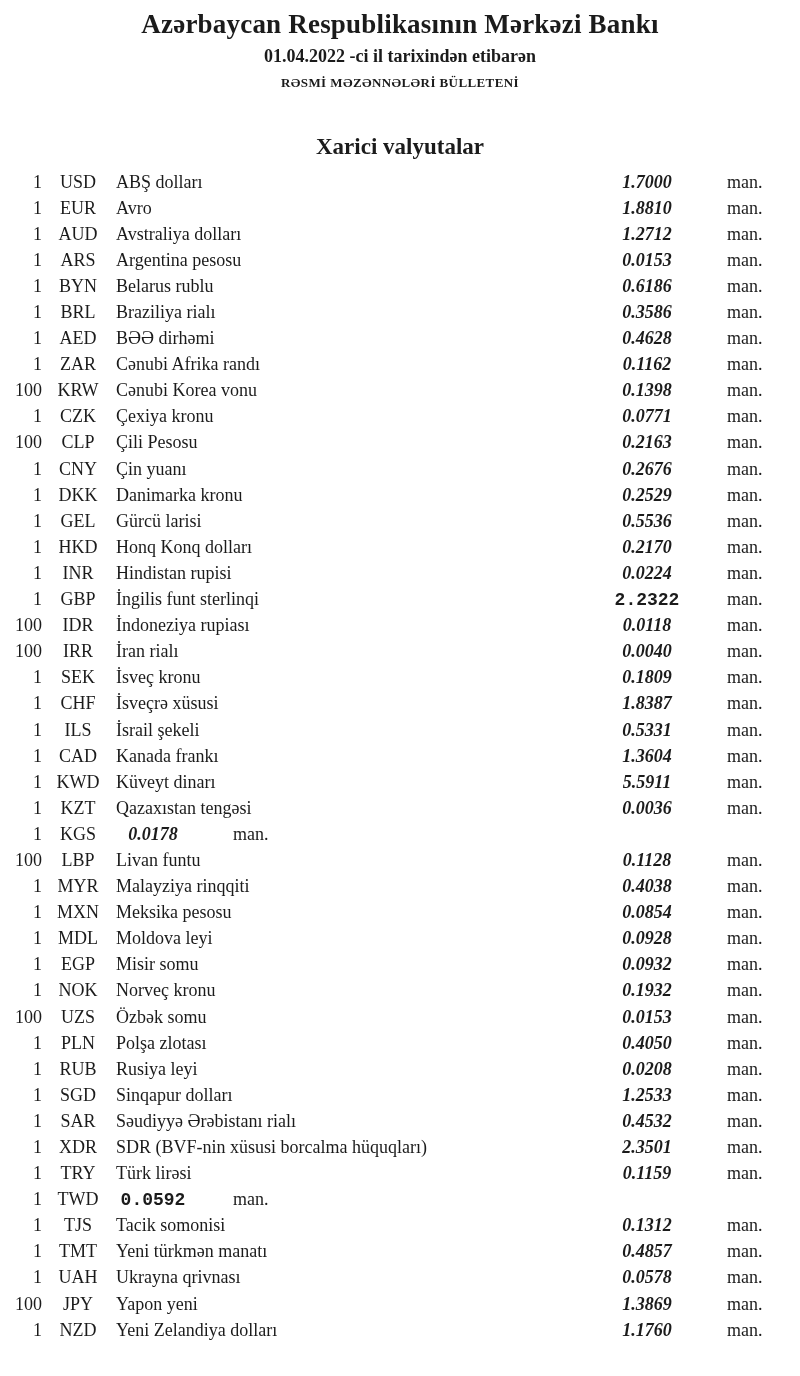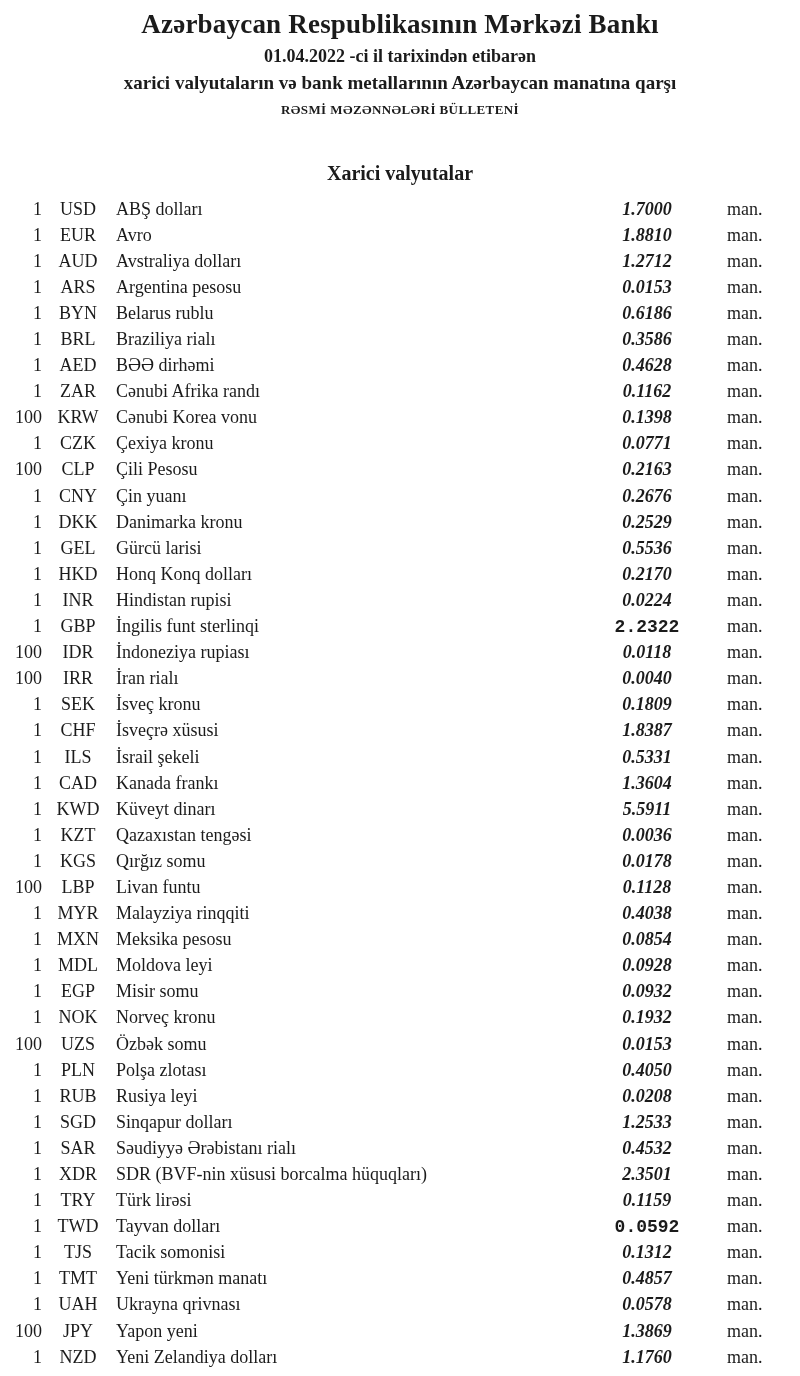--- a/index.html
+++ b/index.html
@@ -18,21 +18,21 @@
     line-height: 37px;
     letter-spacing: 0.2px;
   }
   .sub { font-weight: bold; }
   .sub1 { font-size: 18px; line-height: 26px; }
   .sub2 { font-size: 19px; line-height: 27px; }
   .sub3 { font-size: 13px; line-height: 27px; letter-spacing: 0.4px; }
   .section-title {
     text-align: center;
     font-weight: bold;
-    font-size: 20px;
+    font-size: 23px;
     line-height: 27px;
     margin-top: 37px;
   }
   .rates-table { margin-top: 9px; }
   .row {
     display: flex;
     align-items: center;
     height: 26.1px;
     font-size: 18px;
     padding-right: 30px;
@@ -49,21 +49,20 @@
   }
   .rate.upright { font-style: normal; font-family: Liberation Mono, monospace; }
   .man   { width: 43px; margin-left: 35px; }
 </style>
 </head>
 <body>
 
 <div class="header">
   <div class="title">Azərbaycan Respublikasının Mərkəzi Bankı</div>
   <div class="sub sub1">01.04.2022 -ci il tarixindən etibarən</div>
-  <div class="sub sub2">xarici valyutaların və bank metallarının Azərbaycan manatına qarşı</div>
   <div class="sub sub3">RƏSMİ MƏZƏNNƏLƏRİ BÜLLETENİ</div>
 </div>
 
 <div class="section-title">Xarici valyutalar</div>
 
 <div class="rates-table">
   <div class="row">
     <span class="qty">1</span>
     <span class="code">USD</span>
     <span class="name">ABŞ dolları</span>
@@ -259,21 +258,20 @@
     <span class="qty">1</span>
     <span class="code">KZT</span>
     <span class="name">Qazaxıstan tengəsi</span>
     <span class="rate">0.0036</span>
     <span class="man">man.</span>
   </div>
 
   <div class="row">
     <span class="qty">1</span>
     <span class="code">KGS</span>
-    <span class="name">Qırğız somu</span>
     <span class="rate">0.0178</span>
     <span class="man">man.</span>
   </div>
 
   <div class="row">
     <span class="qty">100</span>
     <span class="code">LBP</span>
     <span class="name">Livan funtu</span>
     <span class="rate">0.1128</span>
     <span class="man">man.</span>
@@ -371,21 +369,20 @@
     <span class="qty">1</span>
     <span class="code">TRY</span>
     <span class="name">Türk lirəsi</span>
     <span class="rate">0.1159</span>
     <span class="man">man.</span>
   </div>
 
   <div class="row">
     <span class="qty">1</span>
     <span class="code">TWD</span>
-    <span class="name">Tayvan dolları</span>
     <span class="rate upright">0.0592</span>
     <span class="man">man.</span>
   </div>
 
   <div class="row">
     <span class="qty">1</span>
     <span class="code">TJS</span>
     <span class="name">Tacik somonisi</span>
     <span class="rate">0.1312</span>
     <span class="man">man.</span>

